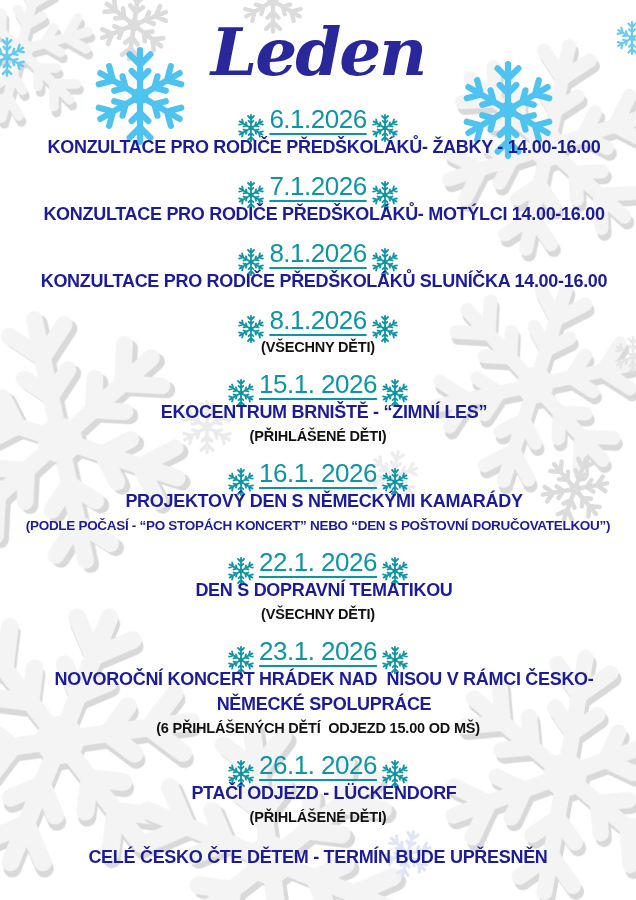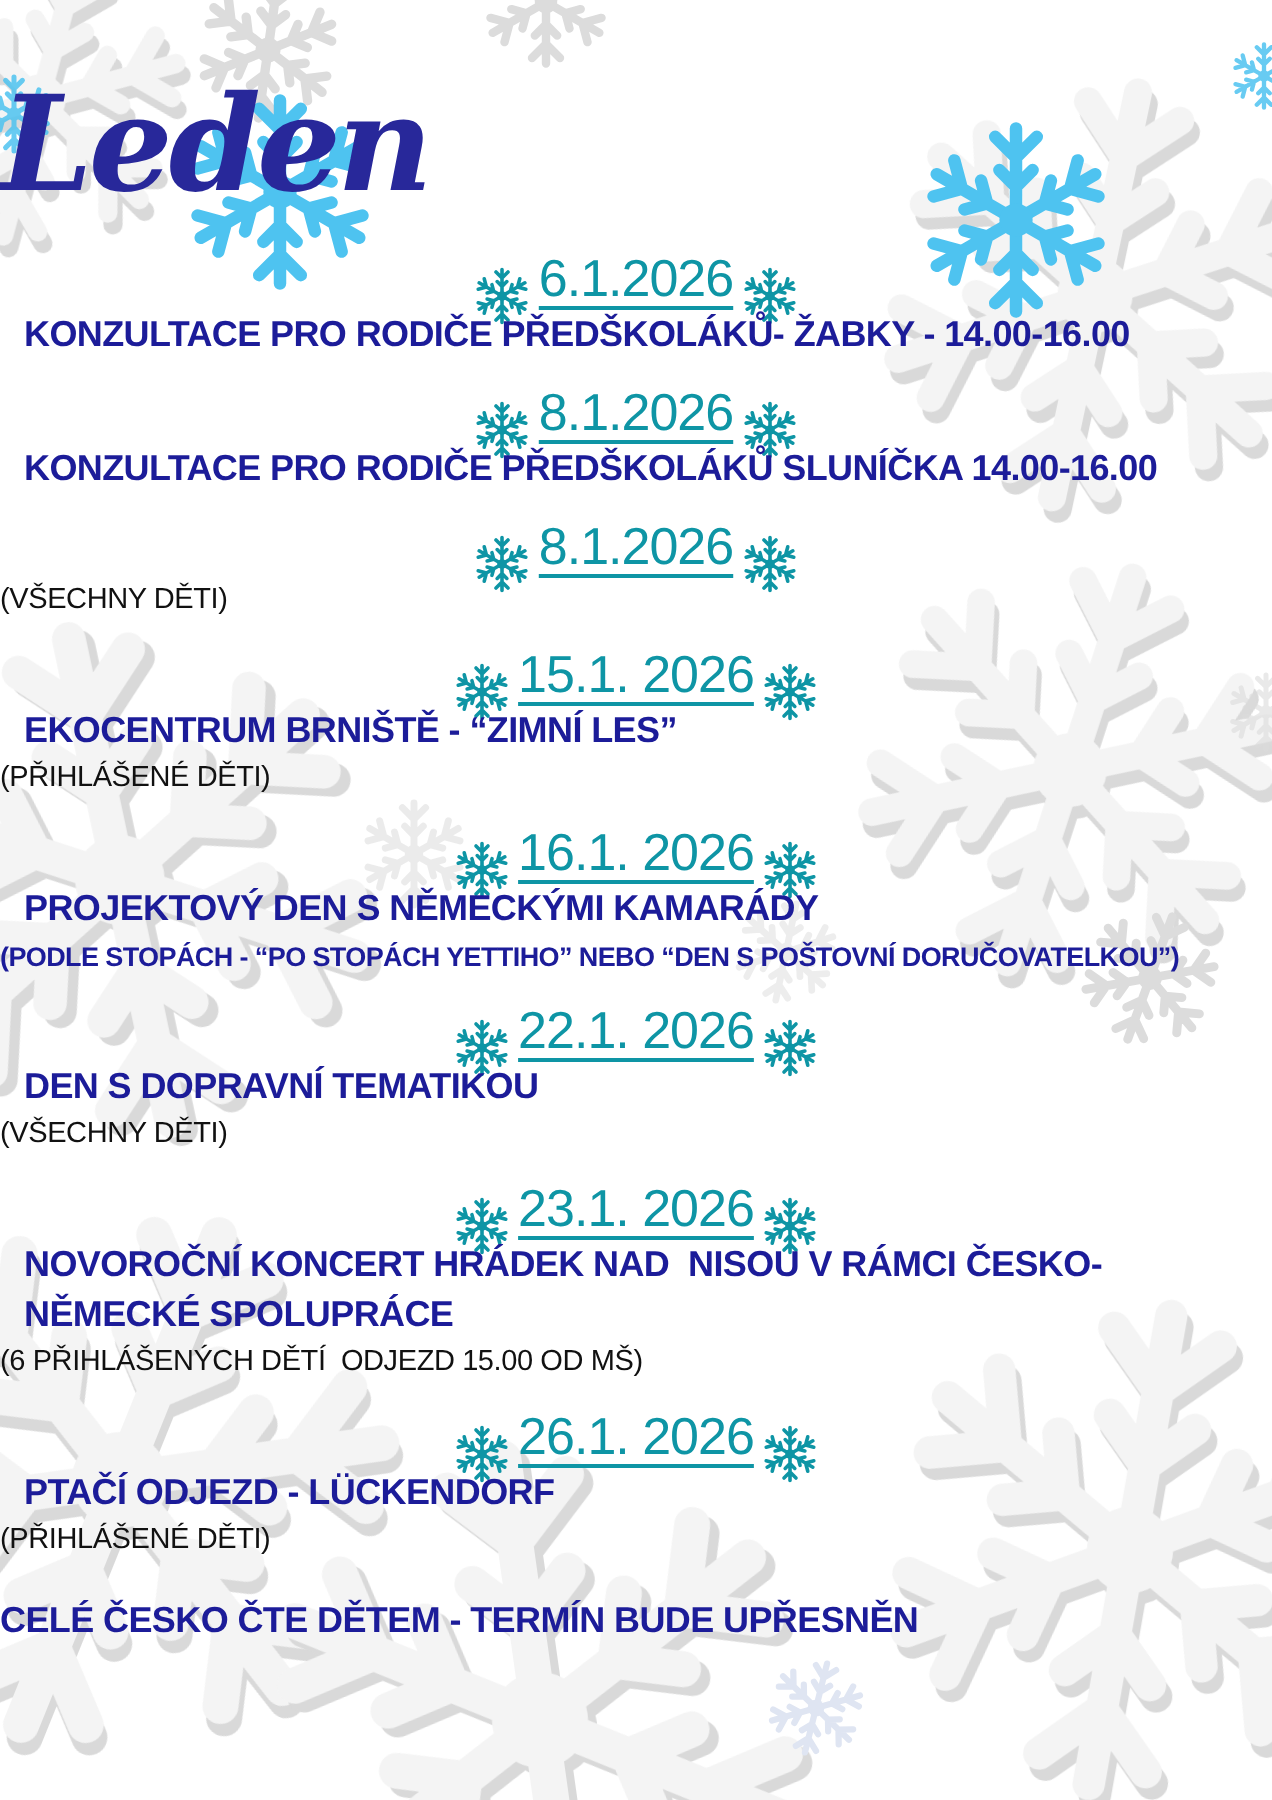--- a/index.html
+++ b/index.html
@@ -8,35 +8,35 @@
     overflow:hidden;font-family:"Liberation Sans",sans-serif;
   }
   
   .bg-layer{position:absolute;inset:0;z-index:0;pointer-events:none;}
   .bg-flake{position:absolute;}
   .bg-soft{color:#f4f4f4;filter:drop-shadow(4px 5px 0 #d9d9d9);}
   .bg-gray{color:#dcdcdc;}
   .bg-blue{color:#dfe5f2;}
   .blue-flake{position:absolute;color:#4ec3f0;z-index:1;}
   
-  .content{position:absolute;inset:0;z-index:2;padding-top:24px;}
+  .content{position:absolute;inset:0;z-index:2;text-align:center;padding-top:4px;}
   .title{
     font-family:"DejaVu Serif",serif;font-style:italic;font-weight:bold;
     font-size:66px;line-height:96px;color:#28289a;letter-spacing:-2px;
   }
   .date-row{display:flex;justify-content:center;align-items:flex-end;height:34px;}
   .date{
     font-size:26px;font-weight:normal;color:#0e95a5;letter-spacing:-0.5px;
     text-decoration:underline;text-decoration-thickness:2px;text-underline-offset:5px;
     line-height:30px;
   }
   .mini-flake{width:30px;height:30px;color:#0e95a5;margin:0 3px -9px 3px;flex:0 0 auto;}
   .line{white-space:pre-wrap;}
   .line.event{font-size:18px;font-weight:bold;color:#1c1c99;line-height:23px;margin-top:2px;letter-spacing:-0.3px;margin-left:12px;}
-  .line.note{font-size:14.5px;font-weight:normal;color:#111111;line-height:19px;margin-top:3px;letter-spacing:-0.2px;}
+  .line.note{font-size:14.5px;font-weight:bold;color:#111111;line-height:19px;margin-top:3px;letter-spacing:-0.2px;}
   .line.subnote{font-size:13.5px;font-weight:bold;color:#1c1c99;line-height:19px;margin-top:3px;letter-spacing:-0.3px;}
   .entry{margin-bottom:8px;}
   .footer-line{font-size:18px;font-weight:bold;color:#1c1c99;line-height:24px;margin-top:18px;letter-spacing:-0.3px;}
   svg.flake-svg{display:block;width:100%;height:100%;}
 </style>
 </head>
 <body>
 
 <div class="poster">
 
@@ -166,20 +166,36 @@
         <span class="date">6.1.2026</span>
         <span class="mini-flake">
             <svg class="flake-svg">
               <use href="#flake"></use>
             </svg>
           </span>
       </div>
       <div class="line event">KONZULTACE PRO RODIČE PŘEDŠKOLÁKŮ- ŽABKY - 14.00-16.00</div>
     </div>
 
+    <div class="entry">
+      <div class="date-row">
+        <span class="mini-flake">
+            <svg class="flake-svg">
+              <use href="#flake"></use>
+            </svg>
+          </span>
+        <span class="date">7.1.2026</span>
+        <span class="mini-flake">
+            <svg class="flake-svg">
+              <use href="#flake"></use>
+            </svg>
+          </span>
+      </div>
+      <div class="line event">KONZULTACE PRO RODIČE PŘEDŠKOLÁKŮ- MOTÝLCI 14.00-16.00</div>
+    </div>
 
     <div class="entry">
       <div class="date-row">
         <span class="mini-flake">
             <svg class="flake-svg">
               <use href="#flake"></use>
             </svg>
           </span>
         <span class="date">8.1.2026</span>
         <span class="mini-flake">
@@ -234,21 +250,21 @@
             </svg>
           </span>
         <span class="date">16.1. 2026</span>
         <span class="mini-flake">
             <svg class="flake-svg">
               <use href="#flake"></use>
             </svg>
           </span>
       </div>
       <div class="line event">PROJEKTOVÝ DEN S NĚMECKÝMI KAMARÁDY</div>
-      <div class="line subnote">(PODLE STOPÁCH - “PO STOPÁCH YETTIHO” NEBO “DEN S POŠTOVNÍ DORUČOVATELKOU”)</div>
+      <div class="line subnote">(PODLE POČASÍ - “PO STOPÁCH KONCERT” NEBO “DEN S POŠTOVNÍ DORUČOVATELKOU”)</div>
     </div>
 
     <div class="entry">
       <div class="date-row">
         <span class="mini-flake">
             <svg class="flake-svg">
               <use href="#flake"></use>
             </svg>
           </span>
         <span class="date">22.1. 2026</span>

